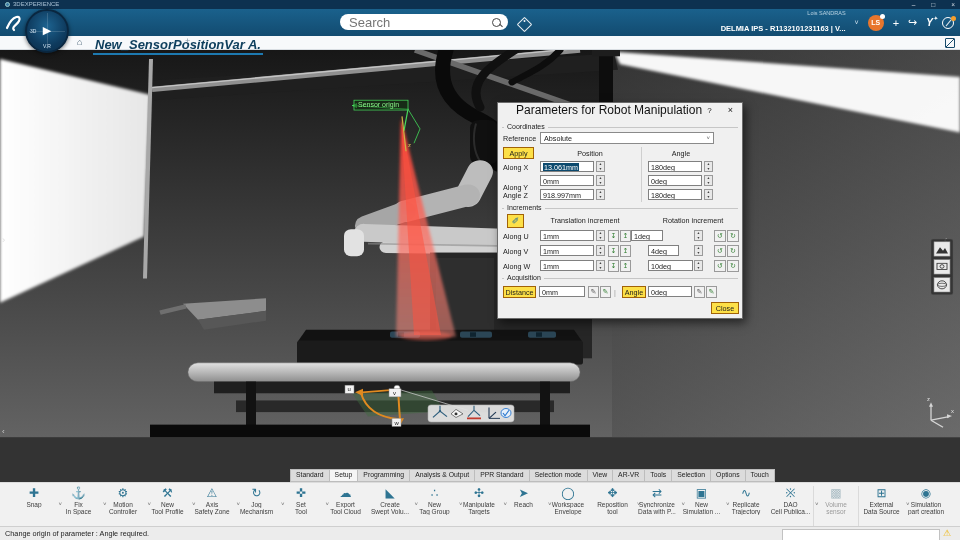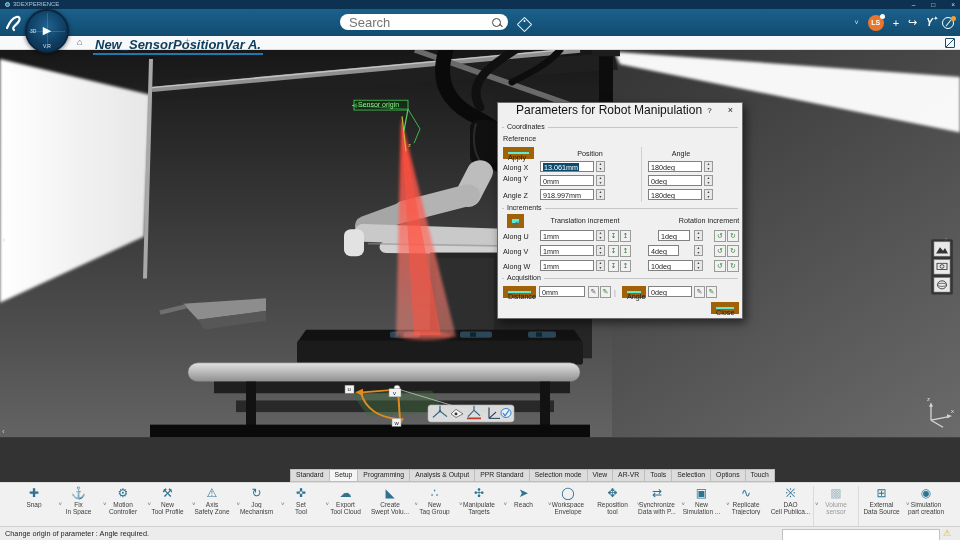--- a/index.html
+++ b/index.html
@@ -59,21 +59,21 @@
   .viewport{position:absolute;top:50px;left:0;width:960px;height:432px;background:#333;z-index:1}
   
   .dlg{position:absolute;left:497px;top:102px;width:244px;height:215px;background:#f0f0f0;border:1px solid #6b6b6b;
        box-shadow:3px 4px 9px rgba(0,0,0,.55);z-index:20;font-size:7.5px;color:#1c1c1c}
   .dlg *{box-sizing:border-box}
   .dtitle{position:absolute;top:0;left:0;height:15px;line-height:15px;padding-left:18px;font-size:12px;color:#111}
   .dhelp{position:absolute;right:26px;top:0;width:13px;text-align:center;line-height:15px;font-size:8px;color:#222}
   .dclose{position:absolute;right:5px;top:0;width:13px;text-align:center;line-height:15px;font-size:9px;color:#222}
   .grp{position:absolute;left:4px;right:4px;border-top:1px solid #c6c6c6}
   .glegend{position:absolute;top:-5px;left:2px;background:#f0f0f0;padding:0 3px;font-size:7px;color:#222;white-space:nowrap}
-  .dbtn{position:absolute;background:#5eead4;border:5px solid #a16207;text-align:left;font-size:7.2px;color:#1c1c1c}
+  .dbtn{position:absolute;background:#fde047;border:1px solid #a16207;text-align:center;font-size:7.2px;color:#1c1c1c}
   .fld{position:absolute;height:11px;background:#fff;border:1px solid #808080;line-height:9px;padding:1px 0 0 2px;
        font-size:7.2px;overflow:hidden;white-space:nowrap}
   .selhl{background:#0c4a6e;color:#fff;padding:0 1px}
   .spin{position:absolute;width:9px;height:11px;background:#e8e8e8;border:1px solid #9a9a9a;text-align:center}
   .spin b{display:block;height:4.5px;line-height:4.5px;font-size:4px;color:#444;font-weight:normal;transform:scale(.85)}
   .dlabel{position:absolute;left:5px;font-size:7.2px;color:#1c1c1c;white-space:nowrap}
   .dhead{position:absolute;text-align:center;font-size:7.2px;color:#1c1c1c;white-space:nowrap}
   .vsep{position:absolute;left:143px;top:44px;height:55px;border-left:1px solid #cfcfcf}
   .selbox{position:absolute;left:42px;top:29px;width:174px;height:12px;background:#fff;border:1px solid #8a8a8a;
           line-height:10px;padding:1px 3px 0;font-size:7.2px}
@@ -114,20 +114,24 @@
   </div>
 </div>
 
 <div class="appbar">
   <div class="search">
     <input placeholder="Search" style="">
     <span class="mag"></span>
   </div>
   <span class="tagicon"></span>
   <div class="abright">
+    <div class="usr">
+      <span class="nm">Lois SANDRAS</span>
+      <span class="env">DELMIA IPS - R1132101231163 | V...</span>
+    </div>
     <span class="chev">˅</span>
     <span class="avatar"><span>LS</span><i></i></span>
     <span class="aicn">+</span>
     <span class="aicn">↪</span>
     <span class="yy aicn"><span>Y</span><sup>✦</sup></span>
     <span class="cpb"></span>
   </div>
 </div>
 
 <div class="doctabs">
@@ -320,38 +324,39 @@
 
 <div class="dlg">
   <div class="dtitle">Parameters for Robot Manipulation</div>
   <span class="dhelp">?</span>
   <span class="dclose">×</span>
 
   <div class="grp" style="top:24px">
     <span class="glegend">Coordinates</span>
   </div>
   <span class="dlabel" style="top:31px">Reference</span>
+  <div class="selbox"><span>Absolute</span><span class="sc">˅</span></div>
   <div class="dbtn" style="left:5px;top:44px;width:31px;height:12px;line-height:11px">Apply</div>
   <span class="dhead" style="left:42px;top:46px;width:100px">Position</span>
   <span class="dhead" style="left:150px;top:46px;width:66px">Angle</span>
   <div class="vsep"></div>
 
   <span class="dlabel" style="top:60px">Along X</span>
   <div class="fld" style="left:42px;top:58px;width:54px"><span class="selhl">13.061mm</span></div>
   <span class="spin" style="left:98px;top:58px">
       <b>▲</b>
       <b>▼</b>
     </span>
   <div class="fld" style="left:150px;top:58px;width:54px">180deg</div>
   <span class="spin" style="left:206px;top:58px">
       <b>▲</b>
       <b>▼</b>
     </span>
 
-  <span class="dlabel" style="top:71px">Along Y</span>
+  <span class="dlabel" style="top:80px">Along Y</span>
   <div class="fld" style="left:42px;top:72px;width:54px">0mm</div>
   <span class="spin" style="left:98px;top:72px">
       <b>▲</b>
       <b>▼</b>
     </span>
   <div class="fld" style="left:150px;top:72px;width:54px">0deg</div>
   <span class="spin" style="left:206px;top:72px">
       <b>▲</b>
       <b>▼</b>
     </span>
@@ -366,31 +371,31 @@
   <span class="spin" style="left:206px;top:86px">
       <b>▲</b>
       <b>▼</b>
     </span>
 
   <div class="grp" style="top:105px">
     <span class="glegend">Increments</span>
   </div>
   <div class="dbtn teal" style="left:9px;top:111px;width:17px;height:14px;line-height:13px;font-size:9px">✐</div>
   <span class="dhead" style="left:34px;top:113px;width:106px">Translation increment</span>
-  <span class="dhead" style="left:164px;top:113px;width:94px">Rotation increment</span>
+  <span class="dhead" style="left:148px;top:113px;width:94px">Rotation increment</span>
 
   <span class="dlabel" style="top:129px">Along U</span>
   <div class="fld" style="left:42px;top:127px;width:54px">1mm</div>
   <span class="spin" style="left:98px;top:127px">
       <b>▲</b>
       <b>▼</b>
     </span>
   <span class="ibtn" style="left:110px;top:127px">↧</span>
   <span class="ibtn" style="left:122px;top:127px">↥</span>
-  <div class="fld" style="left:160px;top:127px;width:32px">1deg</div>
+  <div class="fld" style="left:133px;top:127px;width:32px">1deg</div>
   <span class="spin" style="left:196px;top:127px">
       <b>▲</b>
       <b>▼</b>
     </span>
   <span class="ibtn" style="left:216px;top:127px;width:12px">↺</span>
   <span class="ibtn" style="left:229px;top:127px;width:12px">↻</span>
 
   <span class="dlabel" style="top:144px">Along V</span>
   <div class="fld" style="left:42px;top:142px;width:54px">1mm</div>
   <span class="spin" style="left:98px;top:142px">

